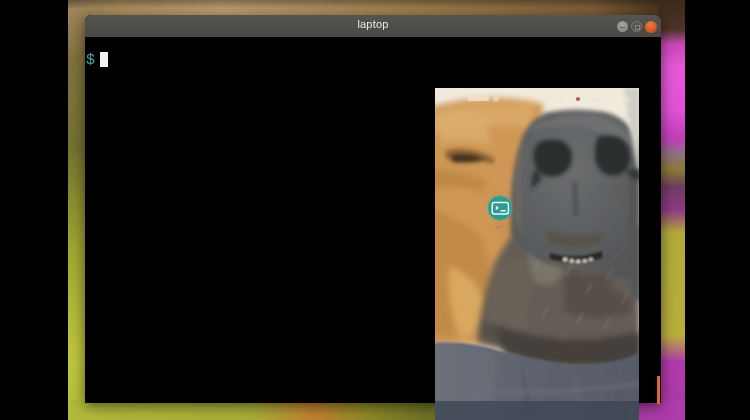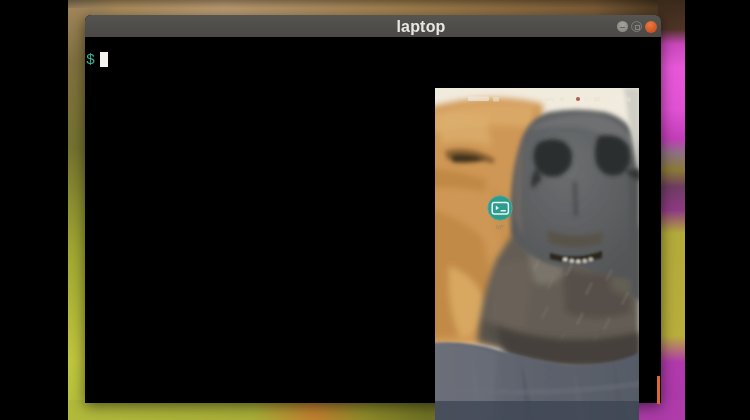--- a/index.html
+++ b/index.html
@@ -70,21 +70,21 @@
       <rect x="0" y="400" width="617" height="20" fill="url(#botstrip)"></rect>
     </svg>
   </div>
 
   <div class="abs" style="left:85px;top:15px;width:576px;height:388px;border-radius:6px 6px 0 0;
        box-shadow:0 3px 14px rgba(0,0,0,0.55);background:#000;">
 
     <div class="abs" style="left:0;top:0;width:576px;height:22px;border-radius:6px 6px 0 0;
          background:linear-gradient(#565450,#4a4844);">
       <div class="abs" style="left:0;top:3px;width:576px;text-align:center;color:#e9e7e4;
-           font-size:16px;font-weight:bold;letter-spacing:0.2px;padding-left:48px;">laptop</div>
+           font-size:11px;font-weight:normal;letter-spacing:0.2px;">laptop</div>
 
       <div class="abs" style="left:532px;top:6px;width:11px;height:11px;border-radius:50%;
            background:radial-gradient(circle at 50% 35%,#a5a29c,#84827c);"></div>
       <div class="abs" style="left:535px;top:11.7px;width:5px;height:1.7px;background:#64625c;"></div>
 
       <div class="abs" style="left:546px;top:6px;width:11px;height:11px;border-radius:50%;
            background:#55534f;border:1px solid #7e7c76;box-sizing:border-box;"></div>
       <div class="abs" style="left:549.8px;top:9.8px;width:3.4px;height:3.4px;border:1px solid #86847e;"></div>
 
       <div class="abs" style="left:560px;top:5.5px;width:12px;height:12px;border-radius:50%;

